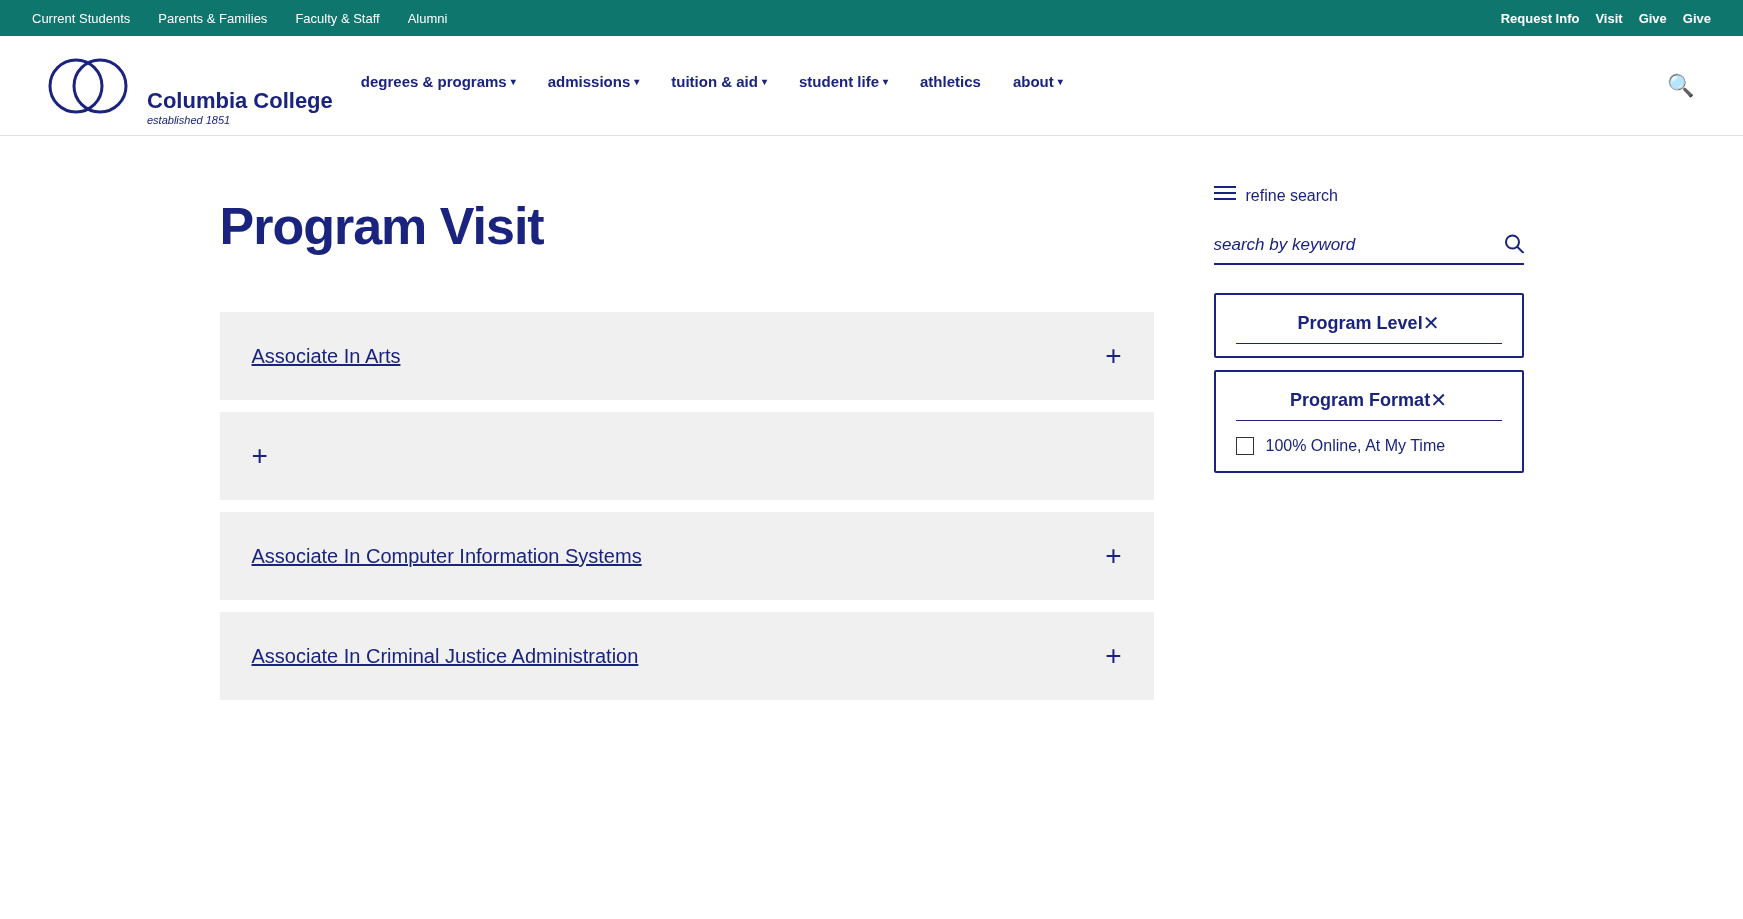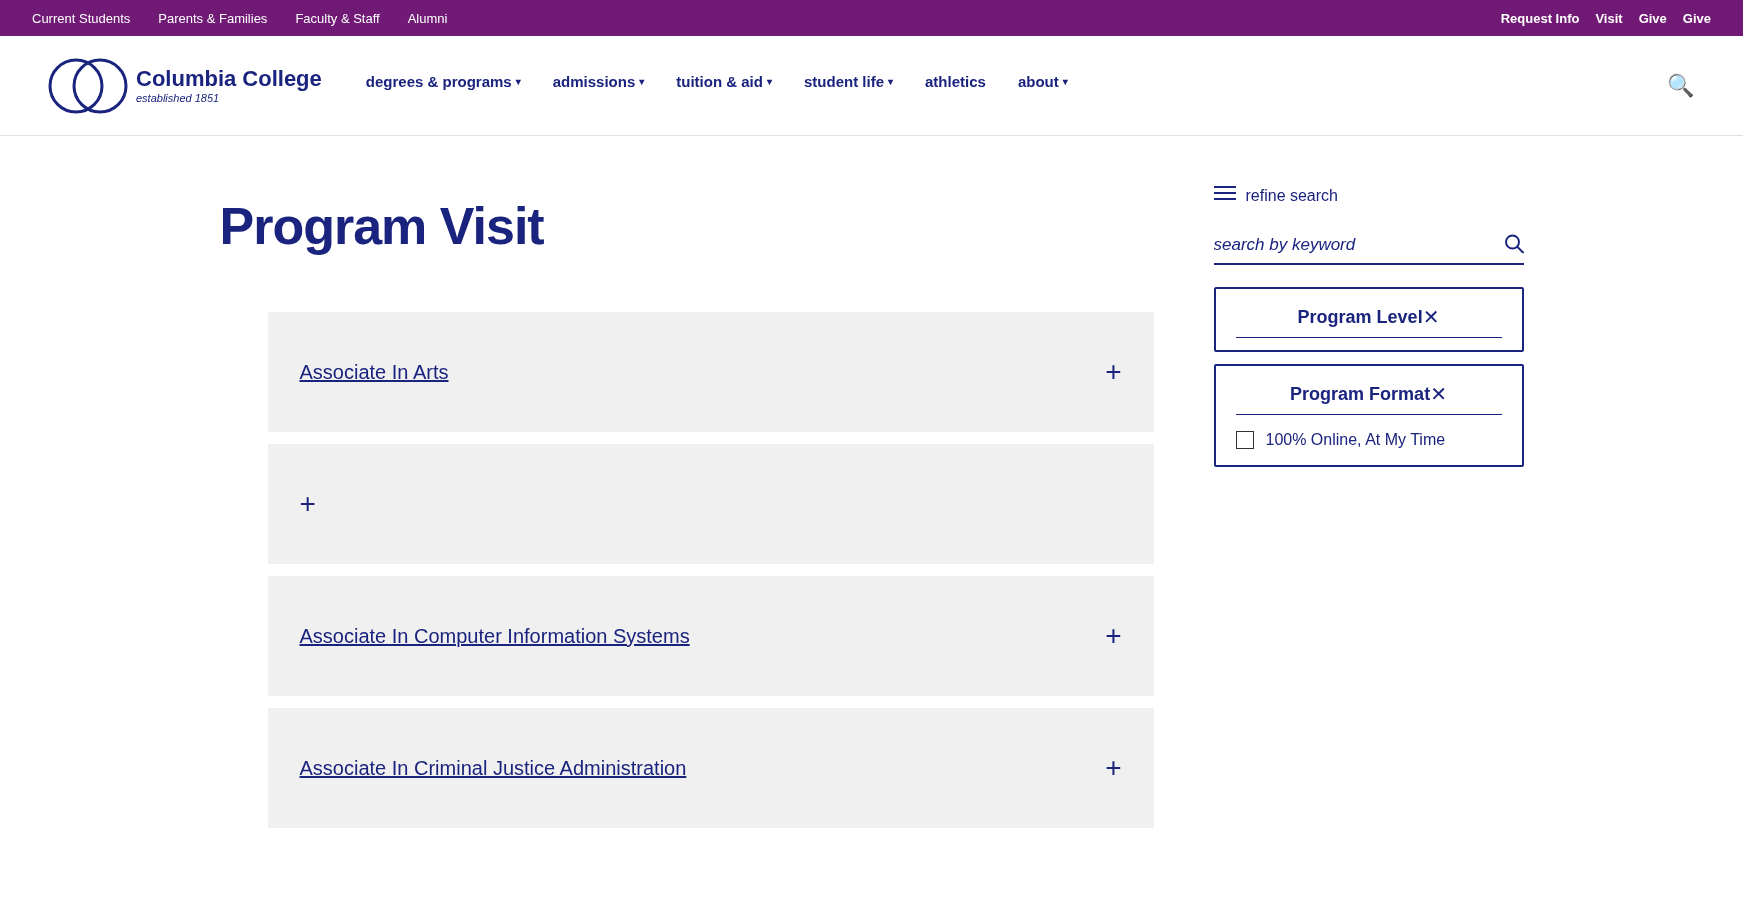--- a/index.html
+++ b/index.html
@@ -1,20 +1,20 @@
 <!DOCTYPE html>
 <html><head>
   <meta charset="utf-8">
   <style>
     * { box-sizing: border-box; margin: 0; padding: 0; }
     body { font-family: Arial, sans-serif; background: #fff; color: #1a1a6e; }
 
     
     .top-bar {
-      background: #701a75;
+      background: #0f766e;
       display: flex;
       justify-content: space-between;
       align-items: center;
       padding: 0 32px;
       height: 36px;
     }
     .top-bar-left { display: flex; gap: 28px; }
     .top-bar-left a, .top-bar-right a {
       color: #fff;
       text-decoration: none;
@@ -28,23 +28,23 @@
     .main-nav {
       display: flex;
       align-items: center;
       padding: 0 48px;
       height: 100px;
       border-bottom: 1px solid #e0e0e0;
       background: #fff;
     }
     .logo-area {
       display: flex;
-      align-items: center;
-      gap: 8px;
-      margin-right: 44px;
+      align-items: flex-end;
+      gap: 19px;
+      margin-right: 28px;
       flex-shrink: 0;
     }
     .logo-text-block {
       display: flex;
       flex-direction: column;
     }
     .logo-name {
       font-size: 22px;
       font-weight: 700;
       color: #1a237e;
@@ -111,26 +111,25 @@
 
     
     .program-list {
       display: flex;
       flex-direction: column;
       gap: 12px;
       margin-top: 16px;
     }
     .program-item {
       background: #f0f0f0;
-      padding: 44px 32px;
+      padding: 28px 32px;
       display: flex;
       align-items: center;
       justify-content: space-between;
       cursor: pointer;
-      margin-left: 48px;
     }
     .program-link {
       color: #1a237e;
       font-size: 20px;
       font-weight: 500;
       text-decoration: underline;
       cursor: pointer;
     }
     .program-plus {
       font-size: 28px;
@@ -152,21 +151,21 @@
       font-size: 18px;
     }
     .refine-label {
       font-size: 16px;
       color: #1a237e;
       font-weight: 400;
     }
 
     .keyword-search-container {
       position: relative;
-      margin-bottom: 22px;
+      margin-bottom: 28px;
     }
     .keyword-input {
       width: 100%;
       border: none;
       border-bottom: 2px solid #1a237e;
       padding: 8px 36px 8px 0;
       font-size: 17px;
       color: #1a237e;
       background: transparent;
       outline: none;

